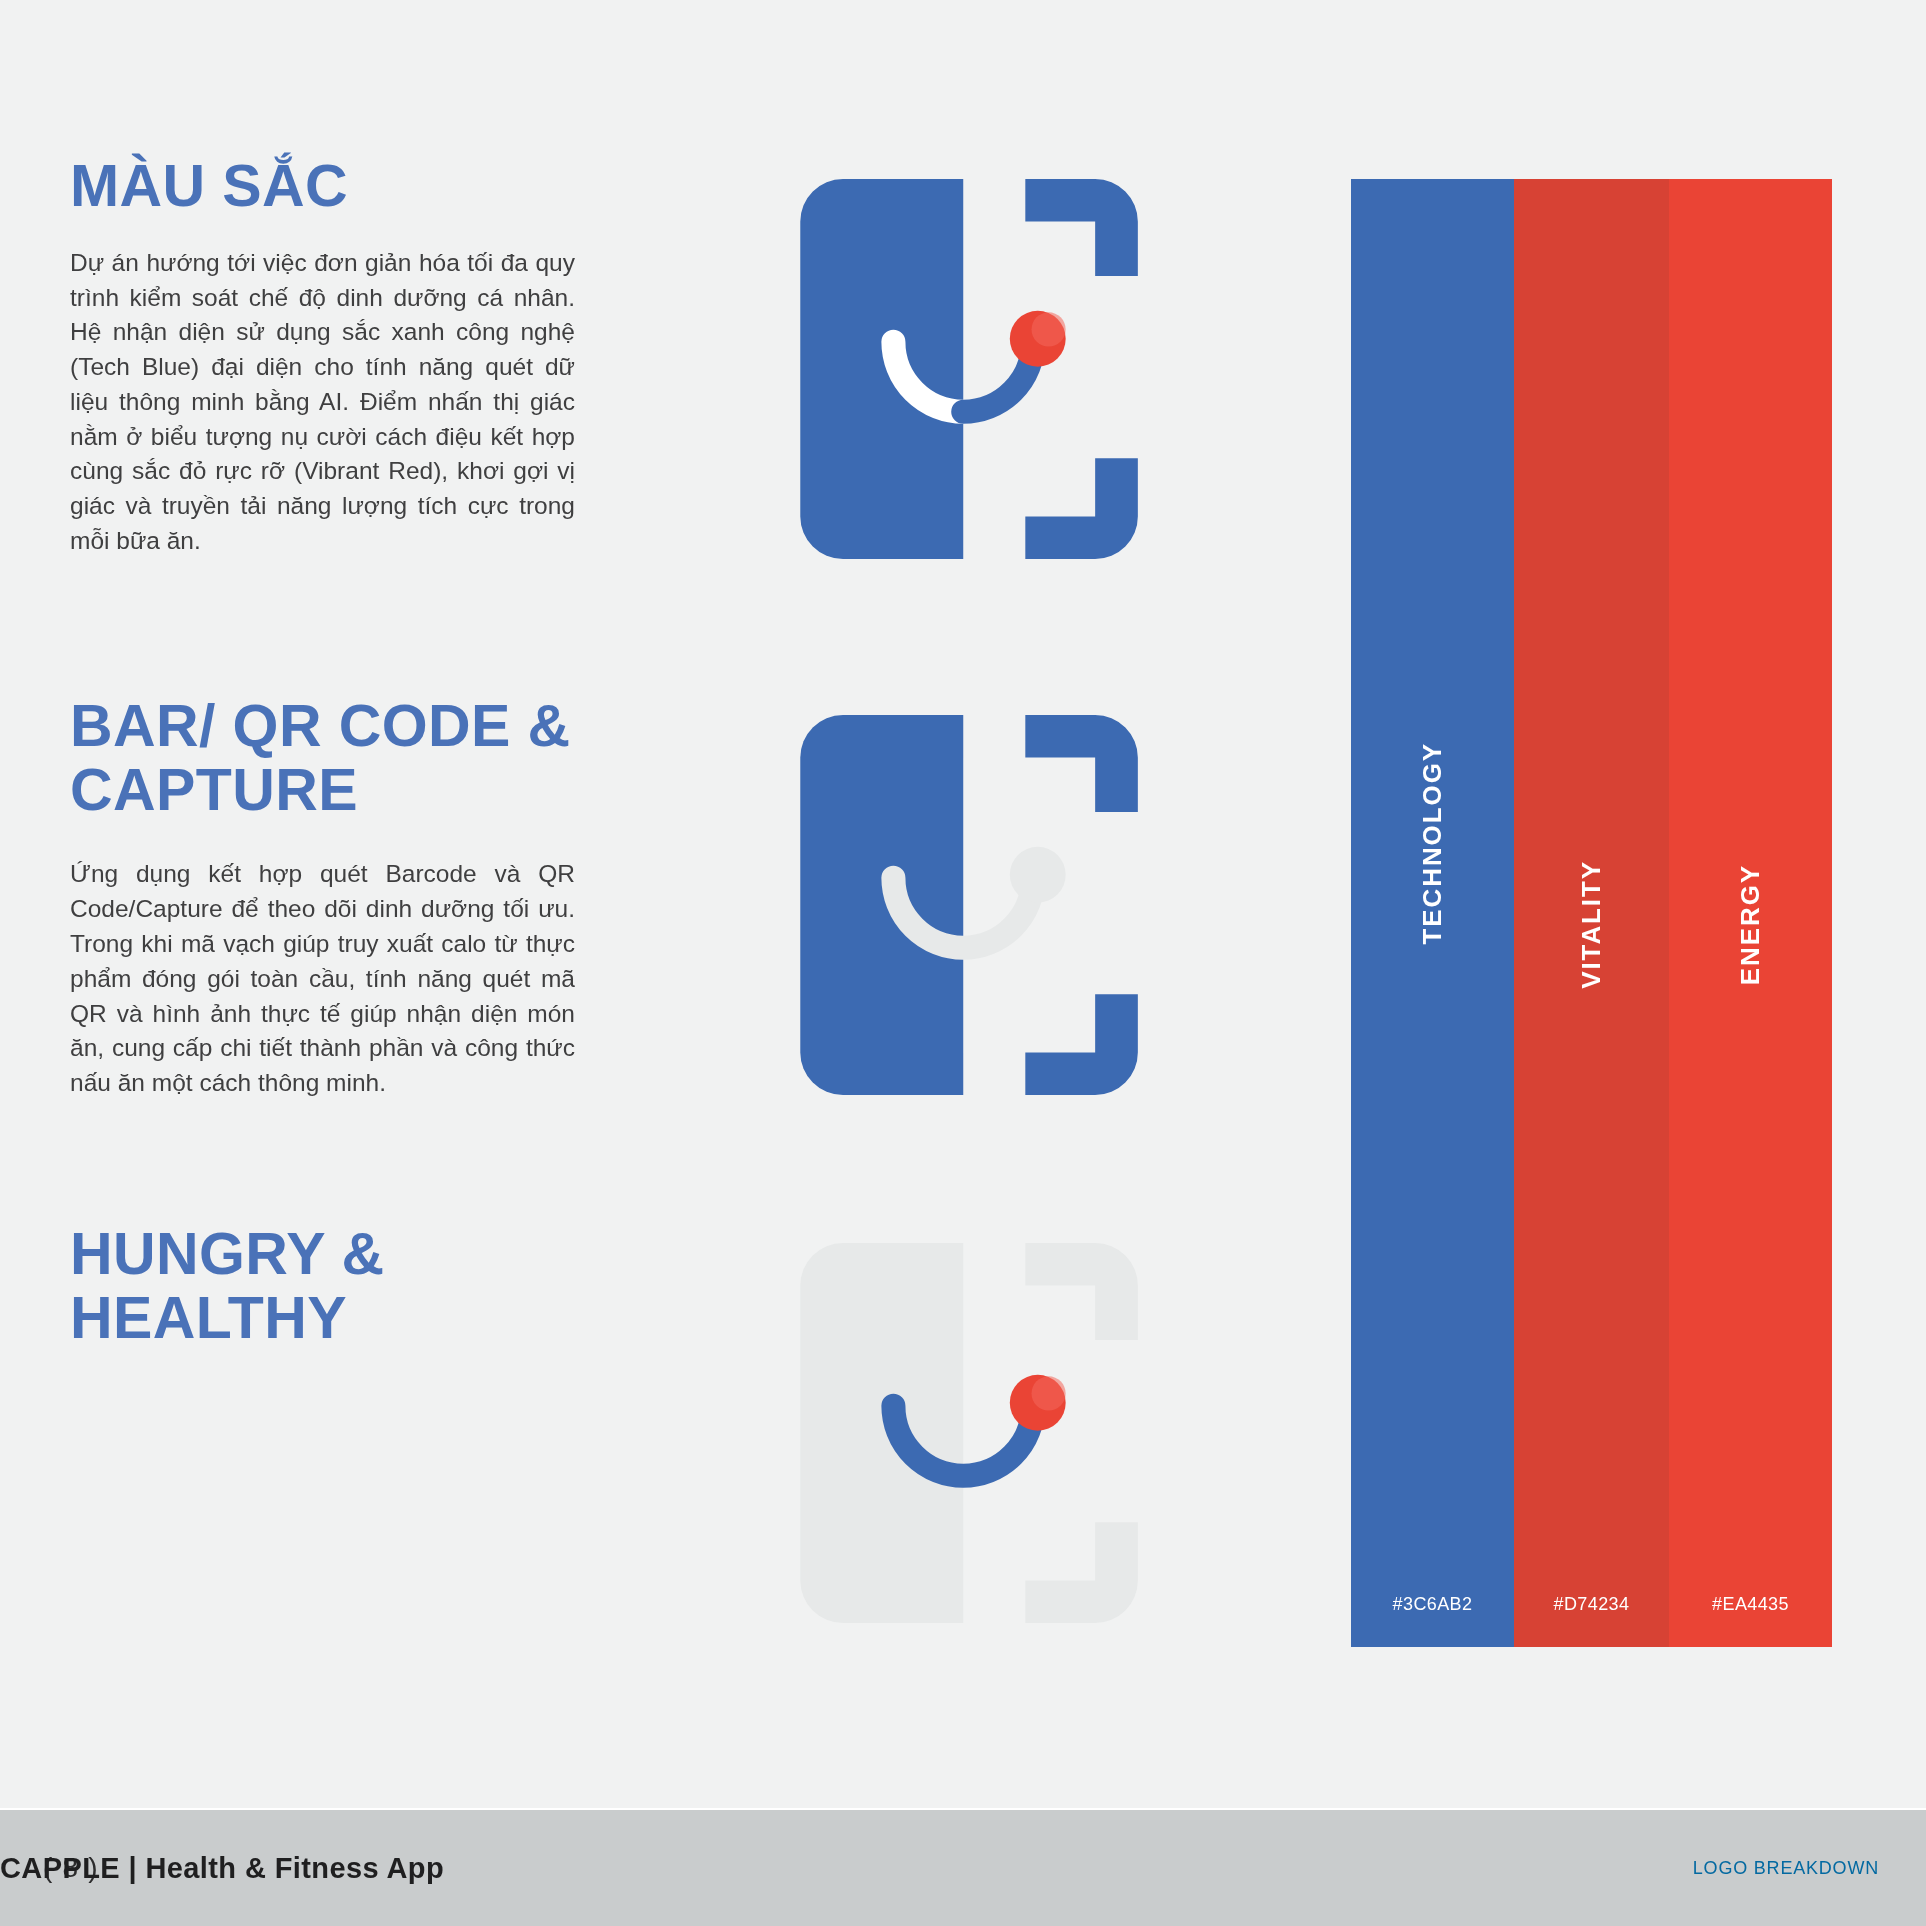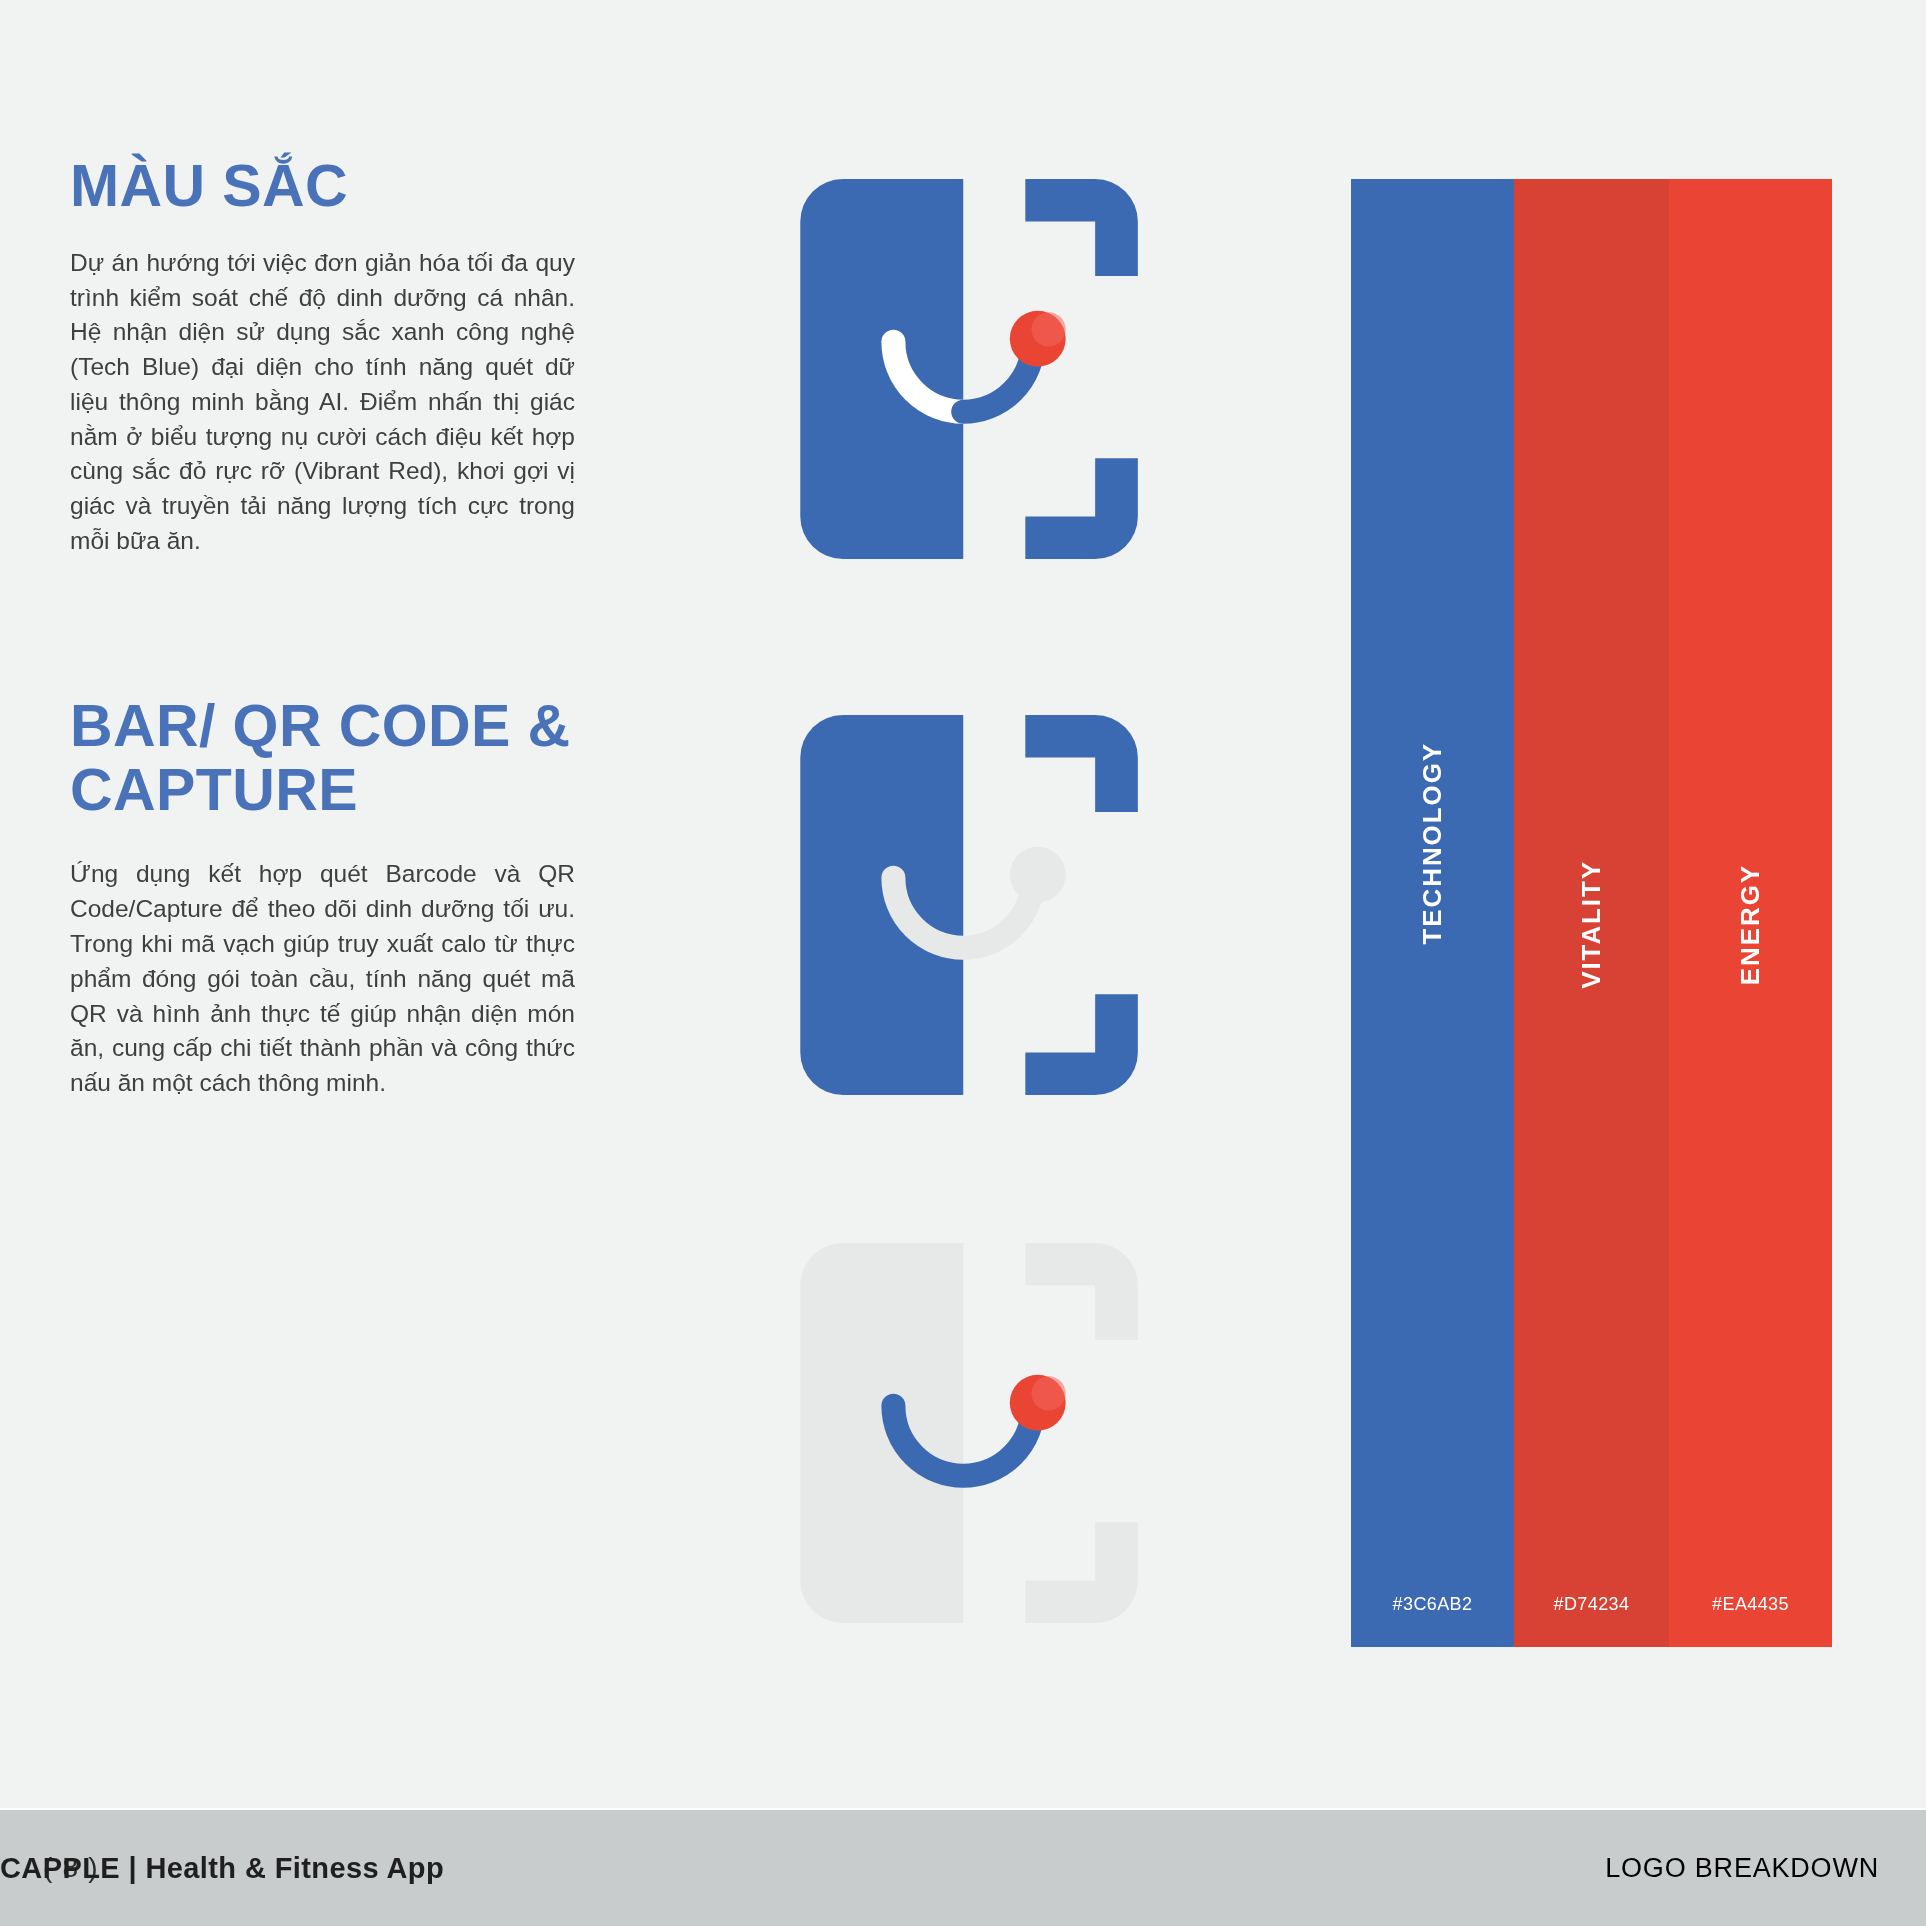--- a/index.html
+++ b/index.html
@@ -165,22 +165,22 @@
     color: #1f1f20;
     font-weight: bold;
     font-size: 29px;
     letter-spacing: 0.4px;
   }
   .footer-right {
     position: absolute;
     right: 47px;
     top: 50%;
     transform: translateY(-50%);
-    color: #000000;
-    font-size: 27px;
+    color: #0369a1;
+    font-size: 18px;
     letter-spacing: 0.8px;
   }
 </style>
 </head>
 <body>
 
 <div class="page">
 
   <div class="content">
 
@@ -190,20 +190,21 @@
         <h2 class="heading">MÀU SẮC</h2>
         <p class="body-text">Dự án hướng tới việc đơn giản hóa tối đa quy trình kiểm soát chế độ dinh dưỡng cá nhân. Hệ nhận diện sử dụng sắc xanh công nghệ (Tech Blue) đại diện cho tính năng quét dữ liệu thông minh bằng AI. Điểm nhấn thị giác nằm ở biểu tượng nụ cười cách điệu kết hợp cùng sắc đỏ rực rỡ (Vibrant Red), khơi gợi vị giác và truyền tải năng lượng tích cực trong mỗi bữa ăn.</p>
       </div>
 
       <div class="block block-2">
         <h2 class="heading tight">BAR/ QR CODE &amp; CAPTURE</h2>
         <p class="body-text">Ứng dụng kết hợp quét Barcode và QR Code/Capture để theo dõi dinh dưỡng tối ưu. Trong khi mã vạch giúp truy xuất calo từ thực phẩm đóng gói toàn cầu, tính năng quét mã QR và hình ảnh thực tế giúp nhận diện món ăn, cung cấp chi tiết thành phần và công thức nấu ăn một cách thông minh.</p>
       </div>
 
       <div class="block block-3">
+        <h2 class="heading tight">HUNGRY &amp; HEALTHY</h2>
       </div>
 
     </div>
 
     <div class="col-logos">
 
       <div class="logo-stage logo-1">
         <svg class="logo-svg" viewBox="0 0 1000 1000" xmlns="http://www.w3.org/2000/svg">
 
           <path d="M60 120 h420 v760 h-420 a0 0 0 0 1 0 0 Z

